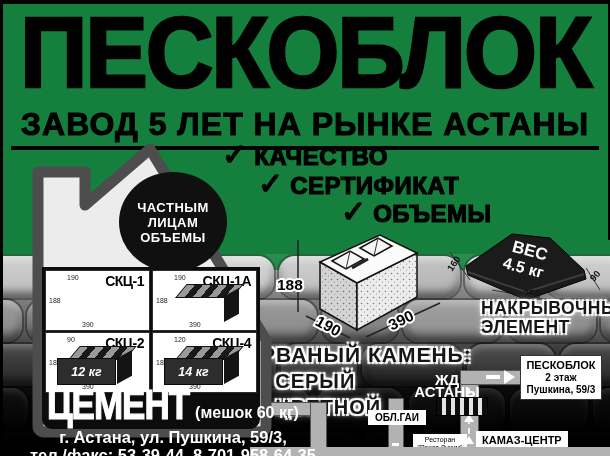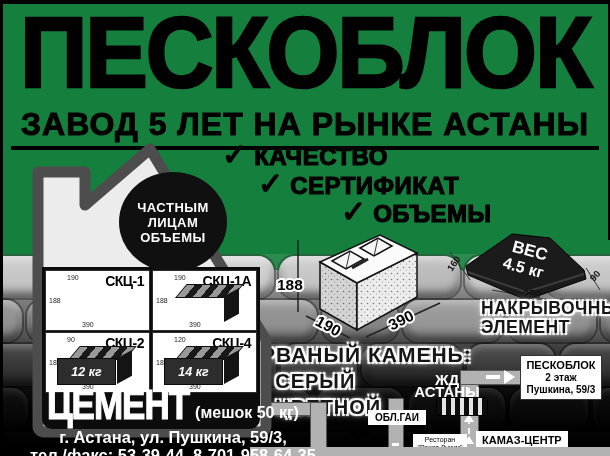--- a/index.html
+++ b/index.html
@@ -218,21 +218,21 @@
     <span class="d-bot">390</span>
     <div class="mini">
       <div class="top"></div>
       <div class="side"></div>
       <div class="front">14 кг</div>
     </div>
   </div>
 
   <div id="cement-row">
     <span id="cement-title">ЦЕМЕНТ</span>
-    <span id="cement-note">(мешок 50 кг)</span>
+    <span id="cement-note">(мешок 60 кг)</span>
   </div>
 
   <div id="address">
     <div class="a1">г. Астана, ул. Пушкина, 59/3,</div>
     <div class="a2">тел./факс: 53-39-44, 8-701-958-64-35</div>
   </div>
 
   <svg id="block-svg" width="190" height="118" viewBox="0 0 190 118">
     <defs>
       <pattern id="spk" width="6" height="6" patternUnits="userSpaceOnUse">

